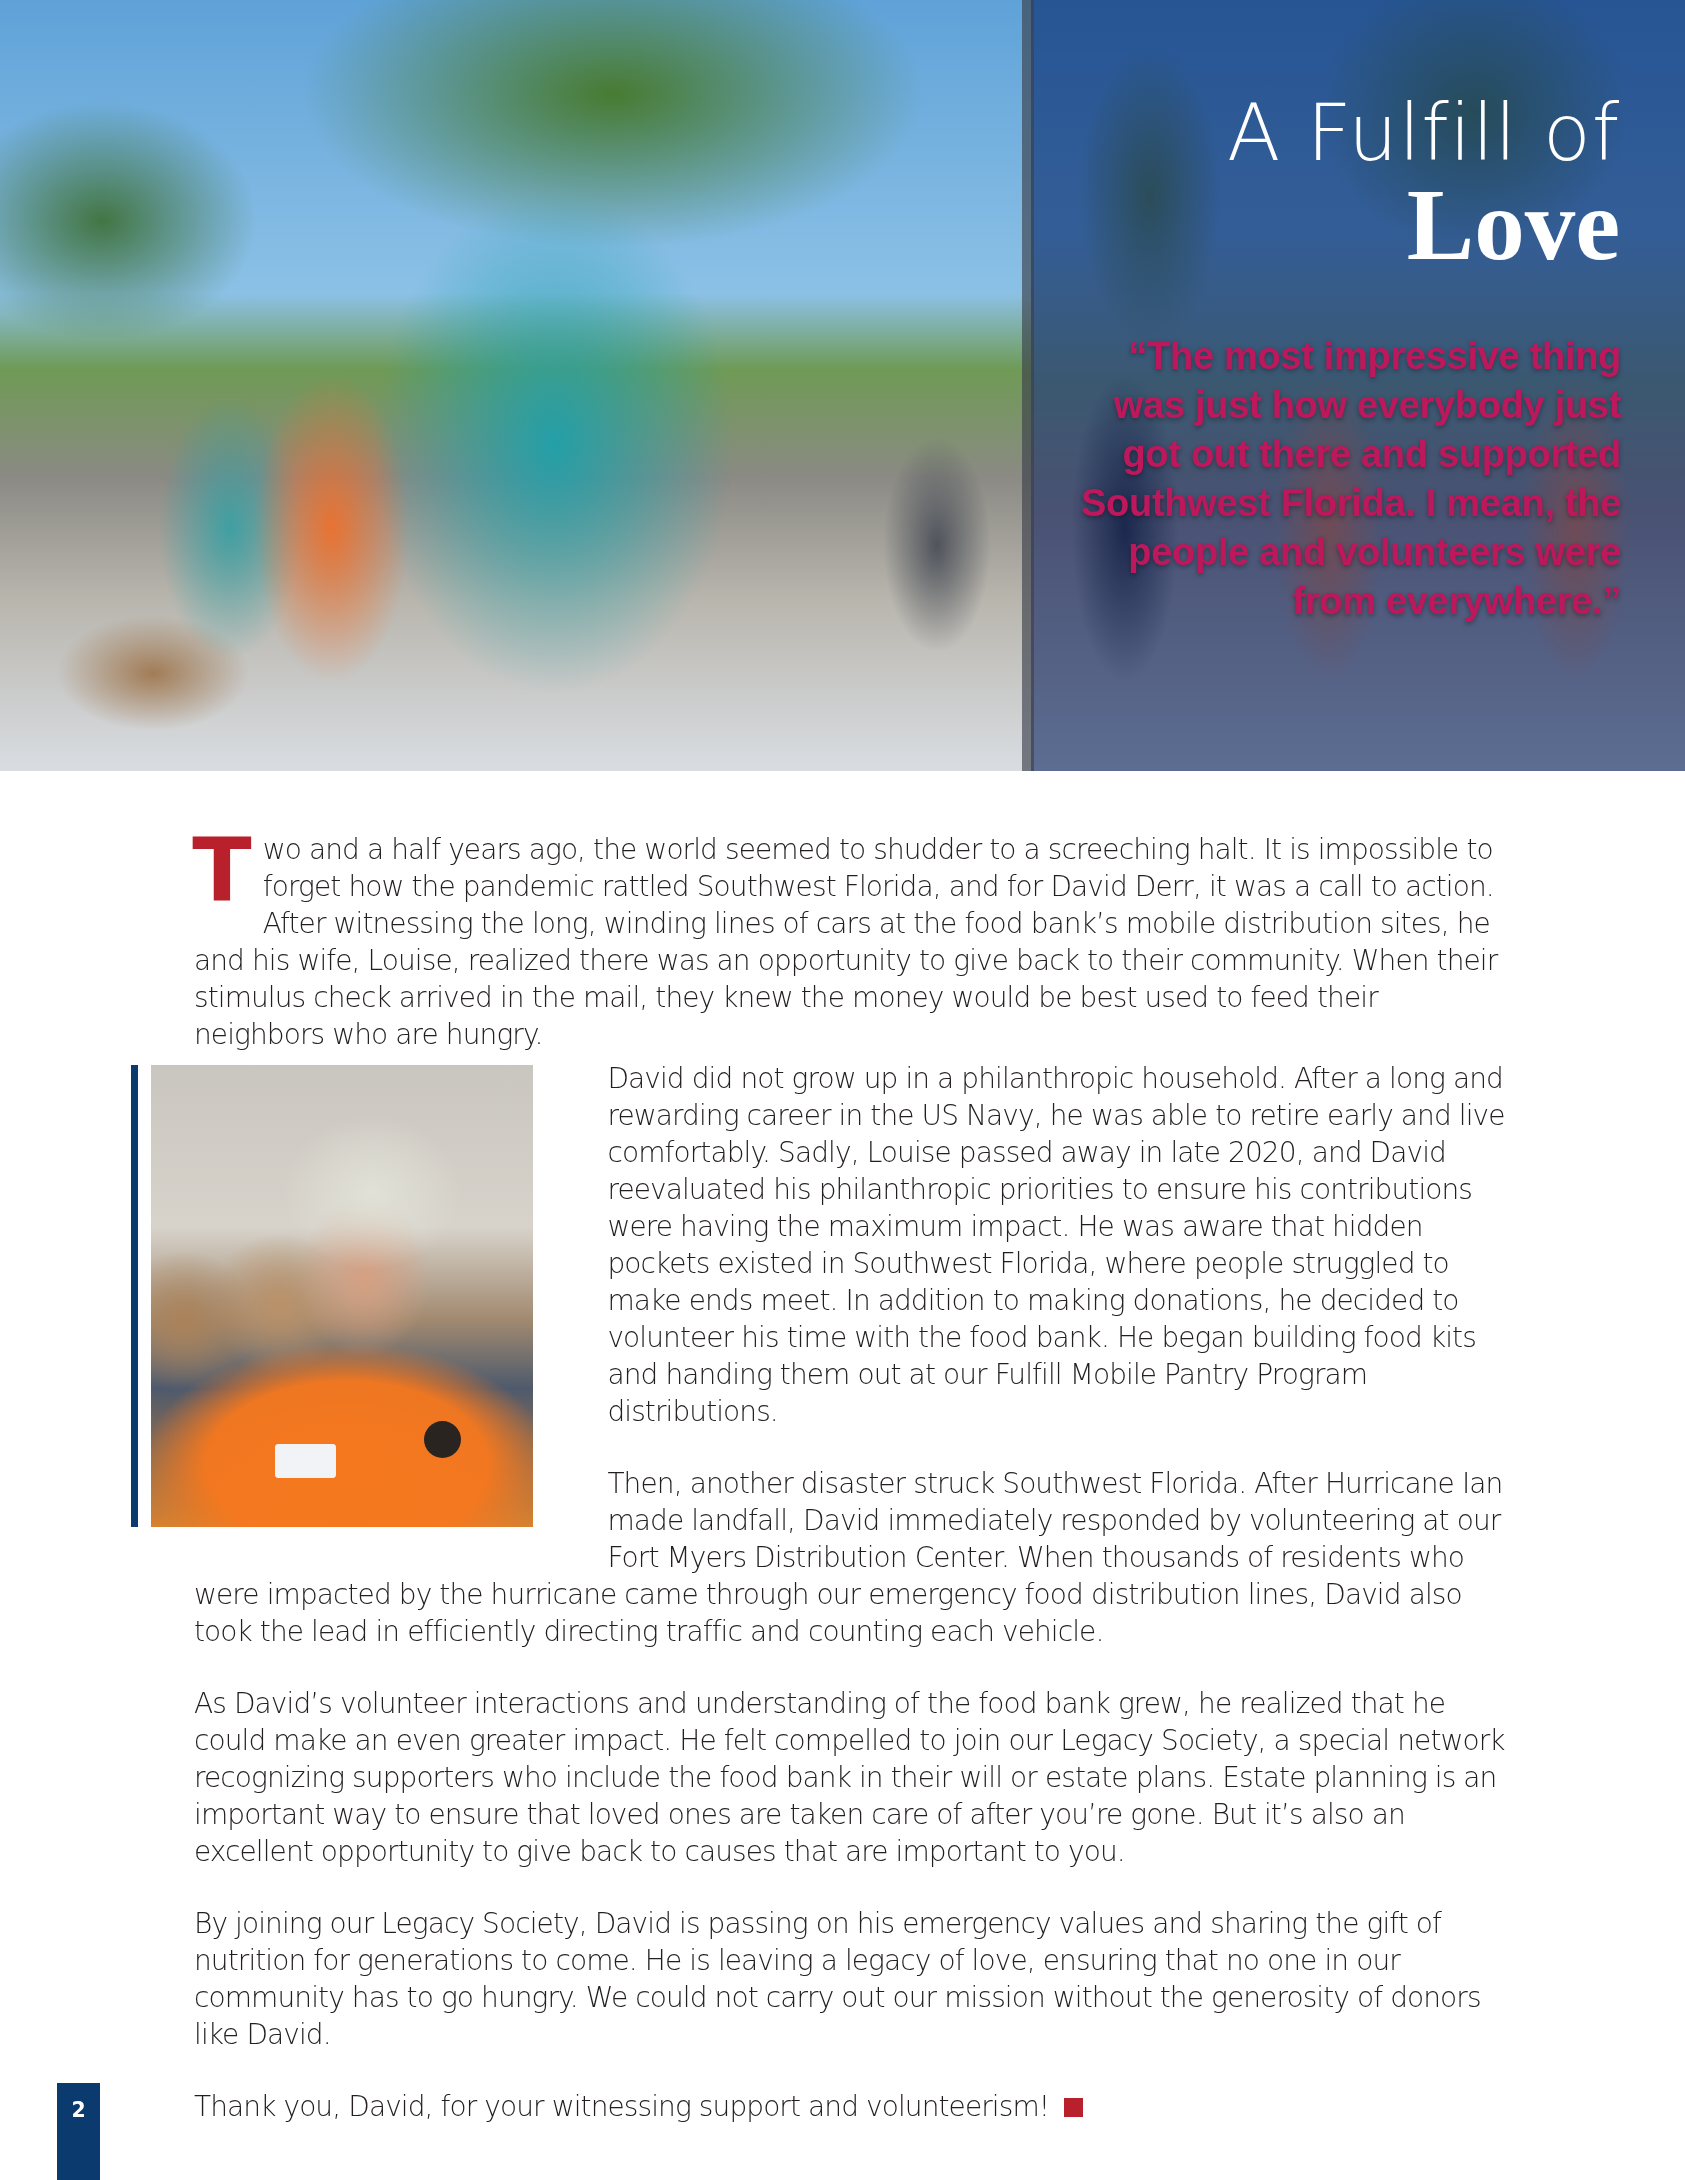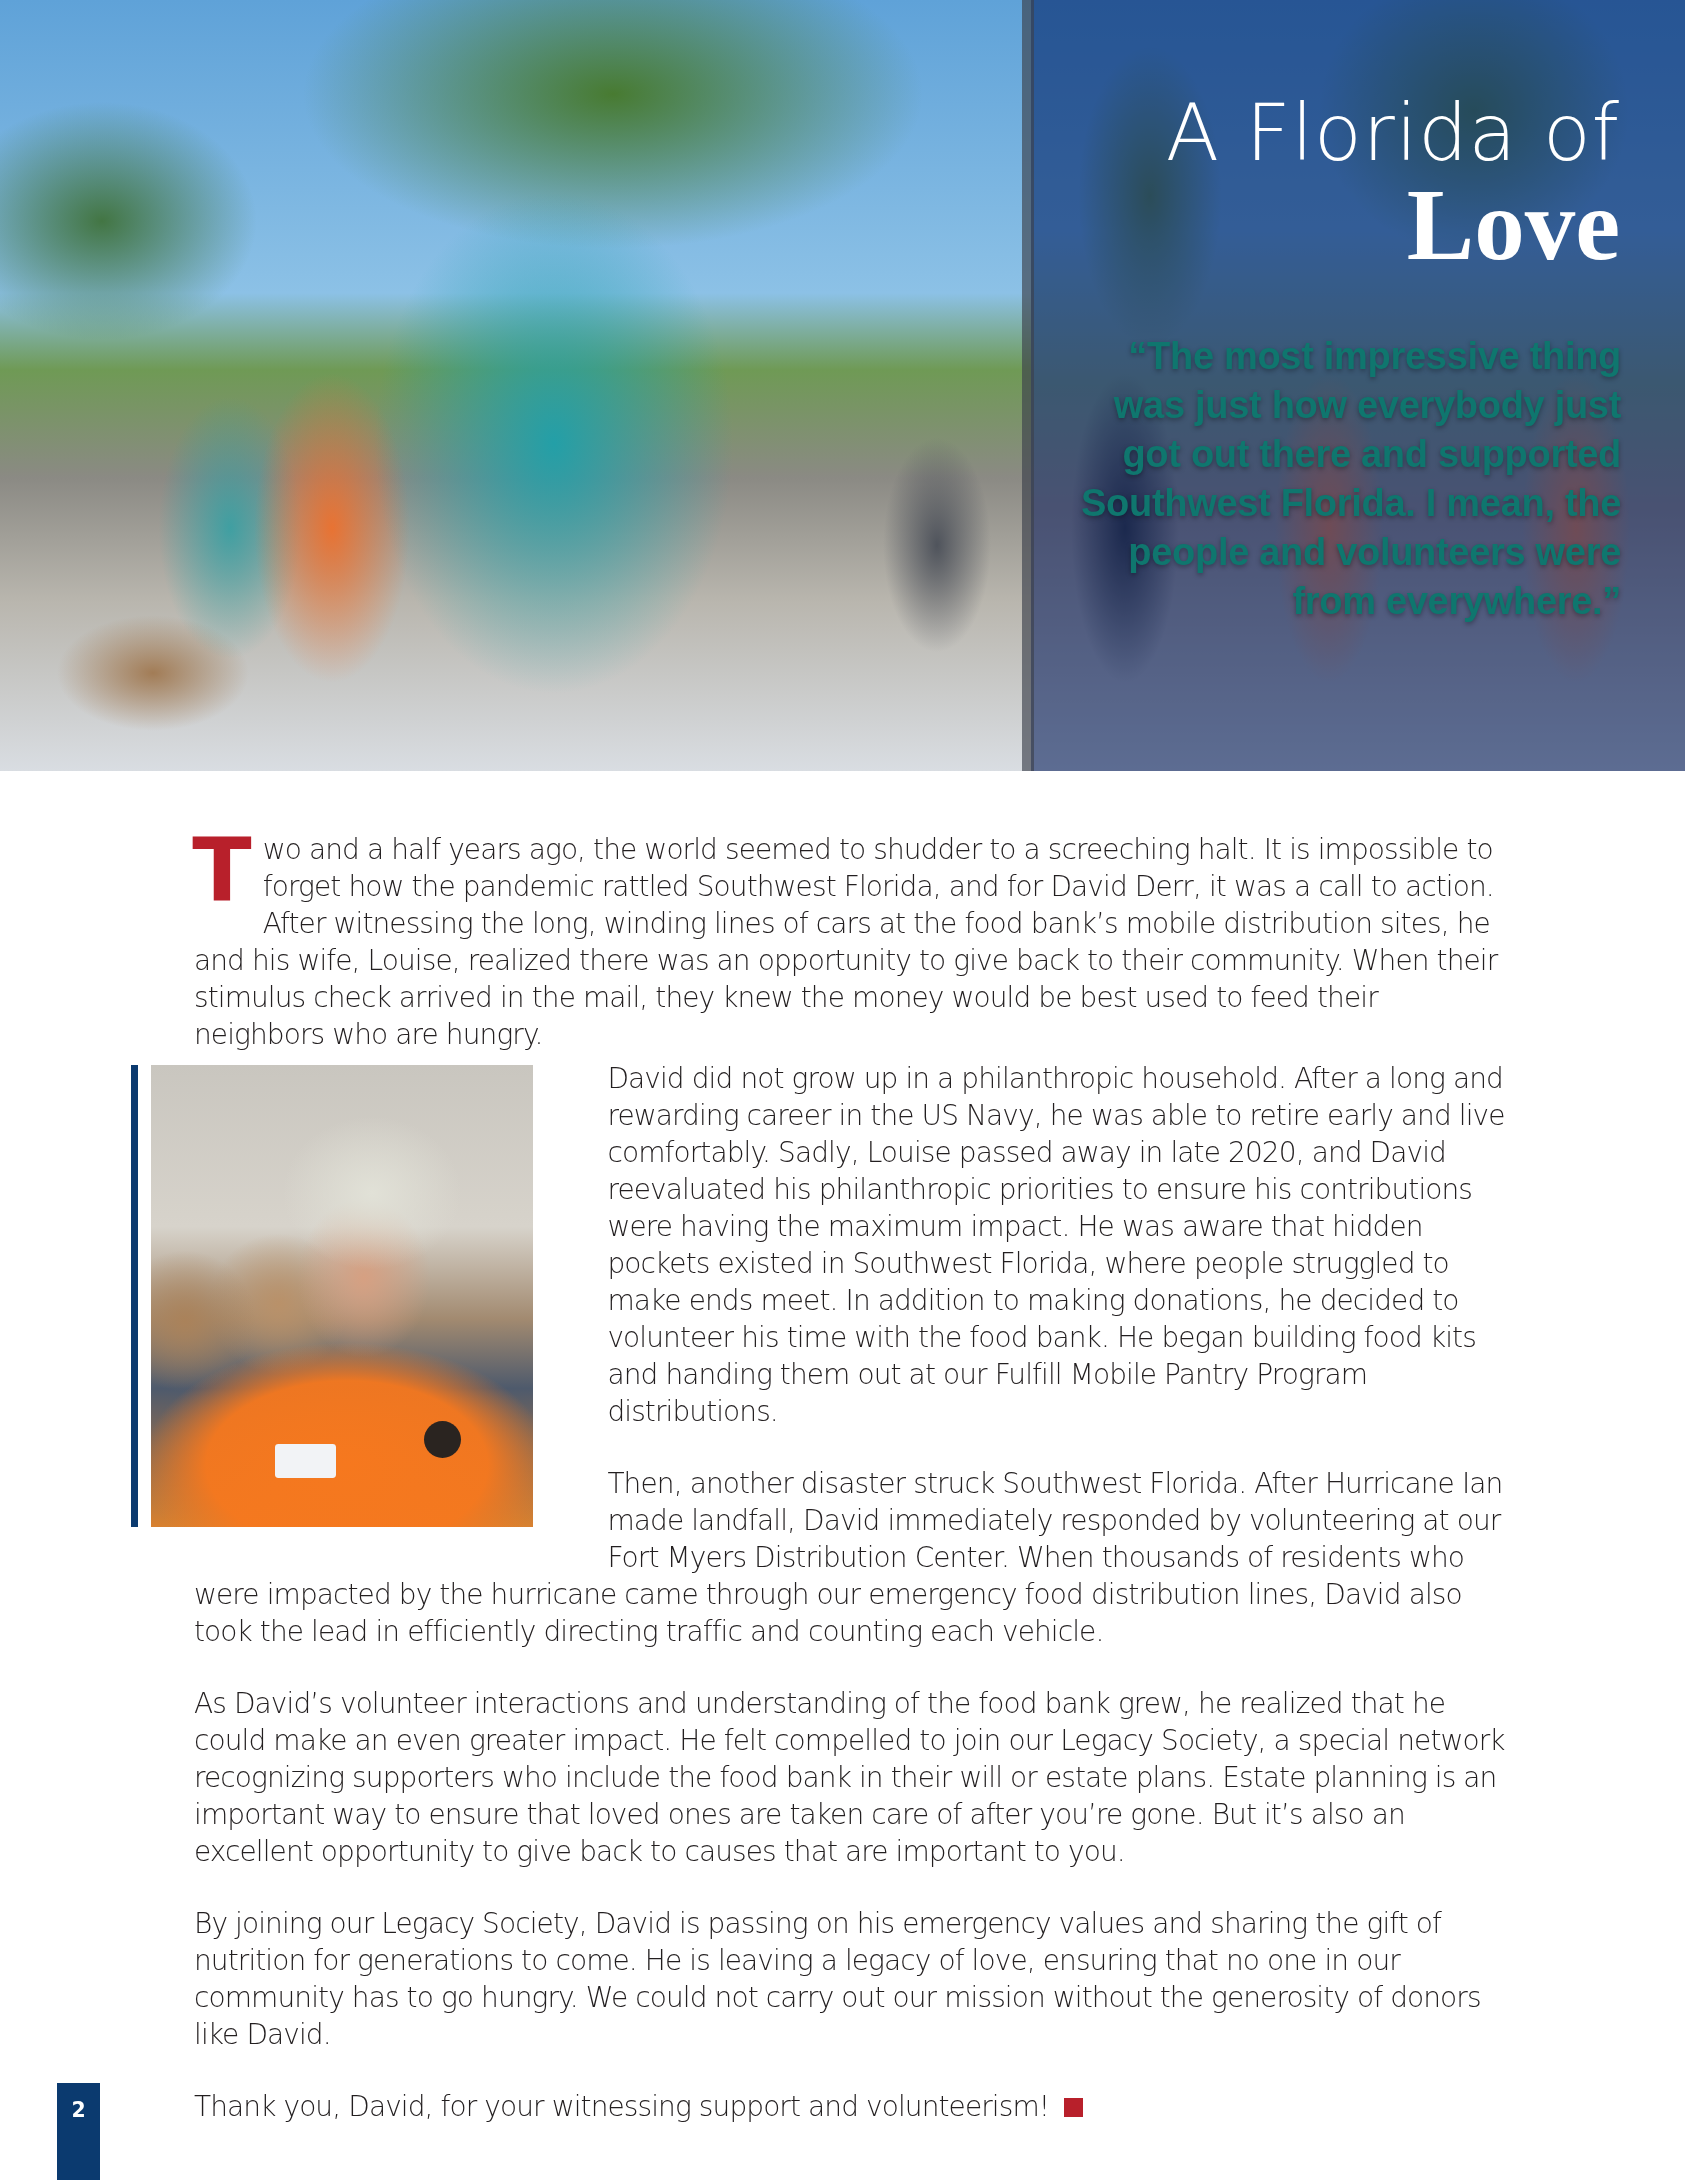--- a/index.html
+++ b/index.html
@@ -29,21 +29,21 @@
       linear-gradient(180deg, #3e86c4 0%, #5a98c9 30%, #6c8c74 50%, #8a7e79 66%, #b5b9bf 100%);
   }
   .hero-overlay { position: absolute; left: 1031px; top: 0; width: 655px; height: 771px;
     background: rgba(20, 45, 110, 0.55); }
   .hero-divider { position: absolute; left: 1022px; top: 0; width: 12px; height: 771px; background: rgba(60,65,75,0.65); }
 
   .hero-title { position: absolute; right: 66px; top: 94px; text-align: right; color: #ffffff; }
   .hero-title .line1 { font-family: "DejaVu Sans", sans-serif; font-weight: 300; font-size: 78px; line-height: 1; letter-spacing: 0.9px; }
   .hero-title .line2 { font-family: Liberation Serif, serif; font-weight: 700; font-size: 101px; line-height: 1.0; margin-top: 3.4px; }
 
-  .hero-quote { position: absolute; right: 65px; top: 332px; width: 545px; text-align: right; color: #0f766e;
+  .hero-quote { position: absolute; right: 65px; top: 332px; width: 545px; text-align: right; color: #be185d;
     font-family: "Liberation Sans", sans-serif; font-weight: 700; font-size: 38px; line-height: 49px; letter-spacing: -0.3px;
     text-shadow: 0 1.7px 5.1px rgba(0,0,0,0.35); }
 
   
   .content { position: absolute; left: 194px; top: 831px; width: 1312px; }
   .para { font-family: "DejaVu Sans", sans-serif; font-size: 28px; line-height: 37px; color: #231f20; letter-spacing: -0.9px; font-weight: 300; }
   .para + .para { margin-top: 35px; }
 
   .dropcap { float: left; color: #b8202b; font-family: "DejaVu Sans", sans-serif; font-weight: 700; font-size: 87px; line-height: 61px; margin: 8.5px 12px 0 -1.7px; height: 68px; }
 
@@ -70,21 +70,21 @@
 </head>
 <body>
 
 <div class="hero">
   <div class="hero-photo"></div>
   <div class="hero-photo-right"></div>
   <div class="hero-overlay"></div>
   <div class="hero-divider"></div>
 
   <div class="hero-title">
-    <div class="line1">A Florida of</div>
+    <div class="line1">A Fulfill of</div>
     <div class="line2">Love</div>
   </div>
 
   <div class="hero-quote">“The most impressive thing was just how everybody just got out there and supported Southwest Florida. I mean, the people and volunteers were from everywhere.”</div>
 </div>
 
 <div class="content">
   <p class="para">
     <span class="dropcap">T</span><span>wo and a half years ago, the world seemed to shudder to a screeching halt. It is impossible to forget how the pandemic rattled Southwest Florida, and for David Derr, it was a call to action. After witnessing the long, winding lines of cars at the food bank’s mobile distribution sites, he and his wife, Louise, realized there was an opportunity to give back to their community. When their stimulus check arrived in the mail, they knew the money would be best used to feed their neighbors who are hungry.</span>
   </p>

